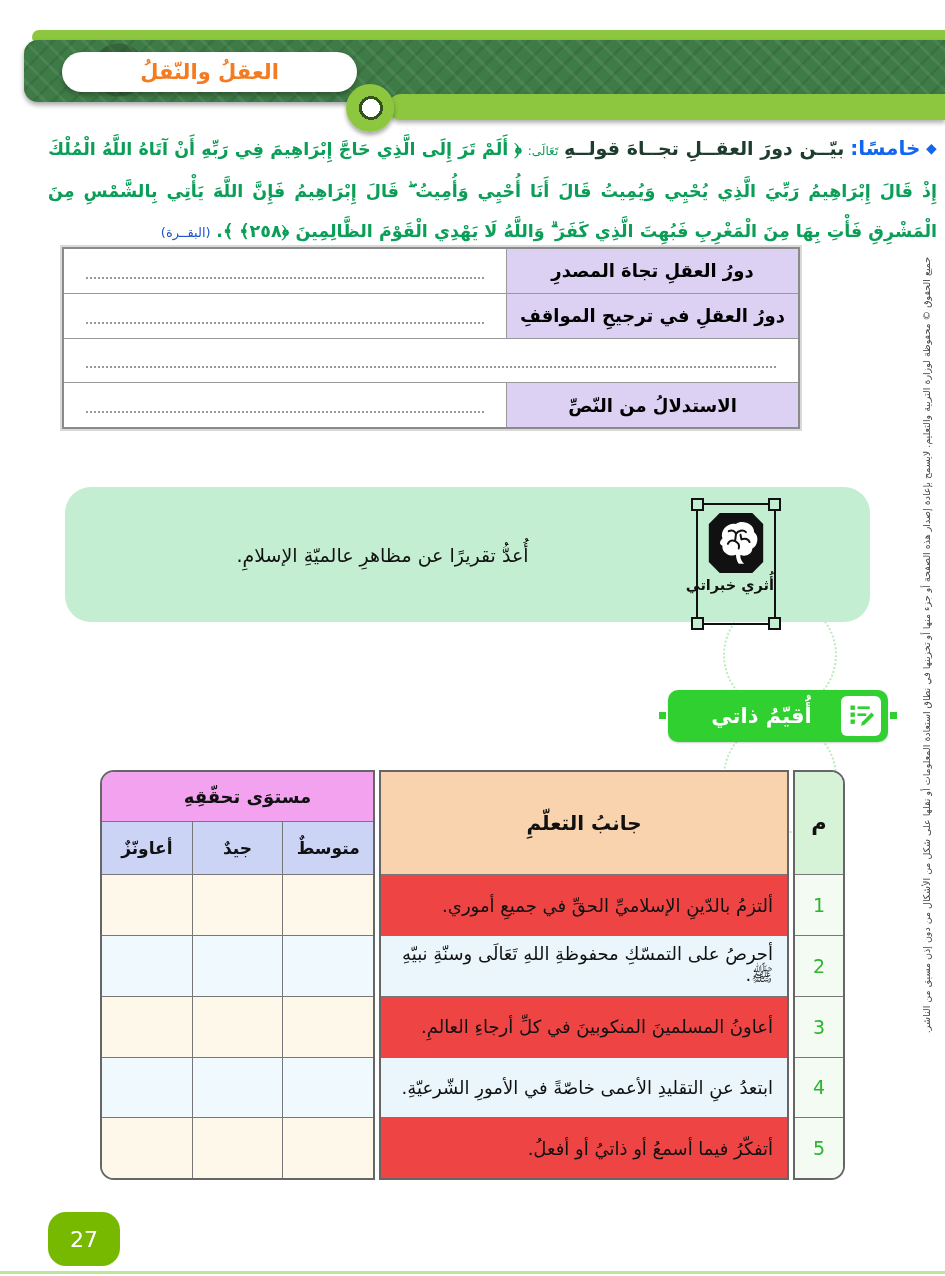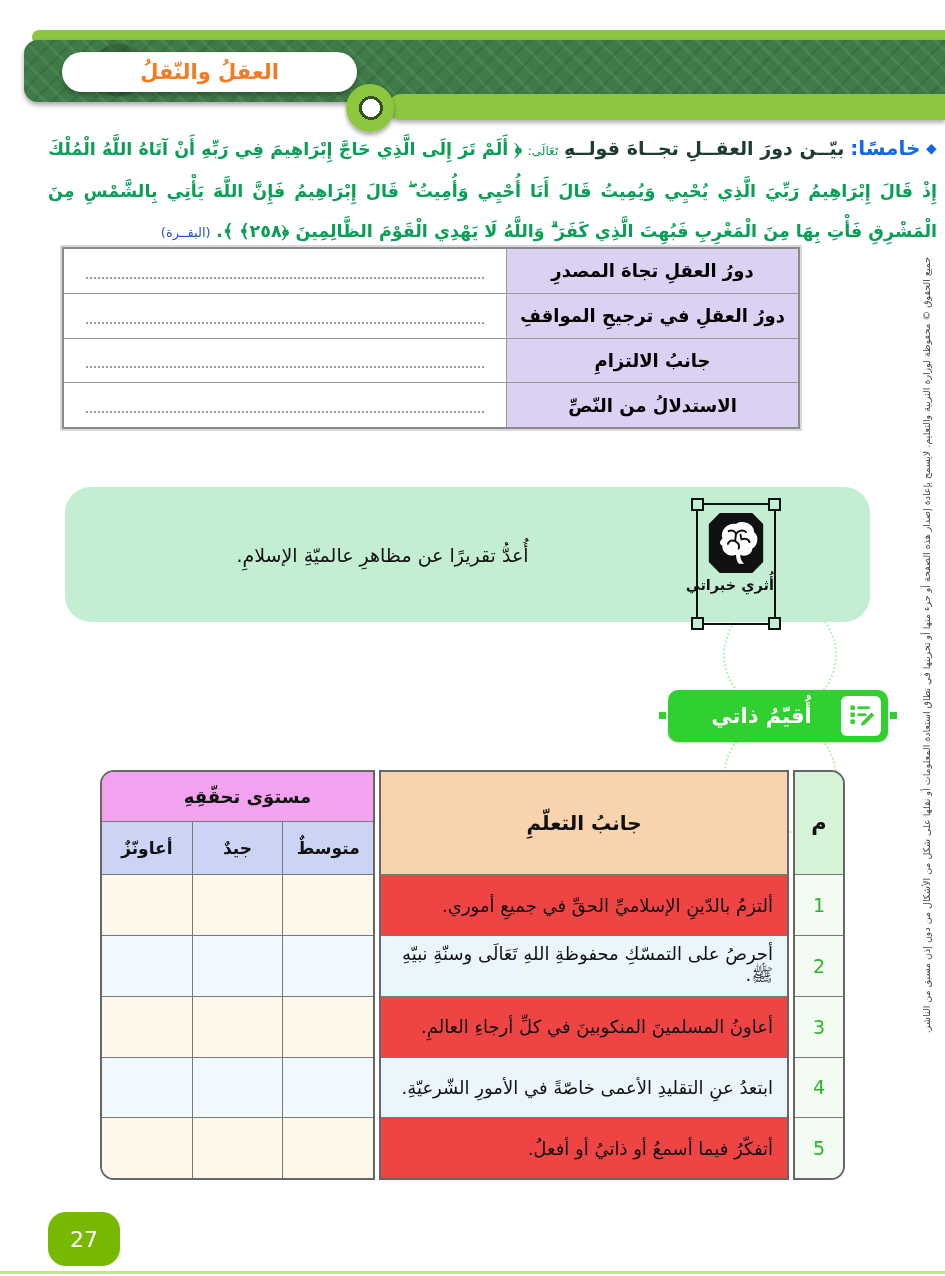--- a/index.html
+++ b/index.html
@@ -141,21 +141,20 @@
         <div class="an-dots"></div>
       </div>
   </div>
   <div class="an-row">
     <div class="an-label">دورُ العقلِ في ترجيحِ المواقفِ</div>
     <div class="an-value">
         <div class="an-dots"></div>
       </div>
   </div>
   <div class="an-row">
-    <div class="an-label">جانبُ الالتزامِ</div>
     <div class="an-value">
         <div class="an-dots"></div>
       </div>
   </div>
   <div class="an-row">
     <div class="an-label">الاستدلالُ من النّصِّ</div>
     <div class="an-value">
         <div class="an-dots"></div>
       </div>
   </div>

